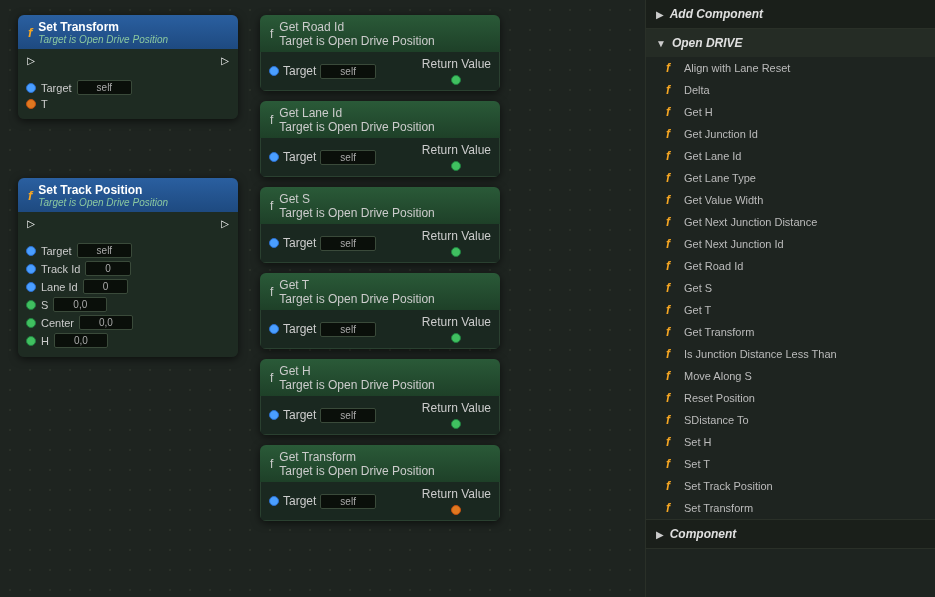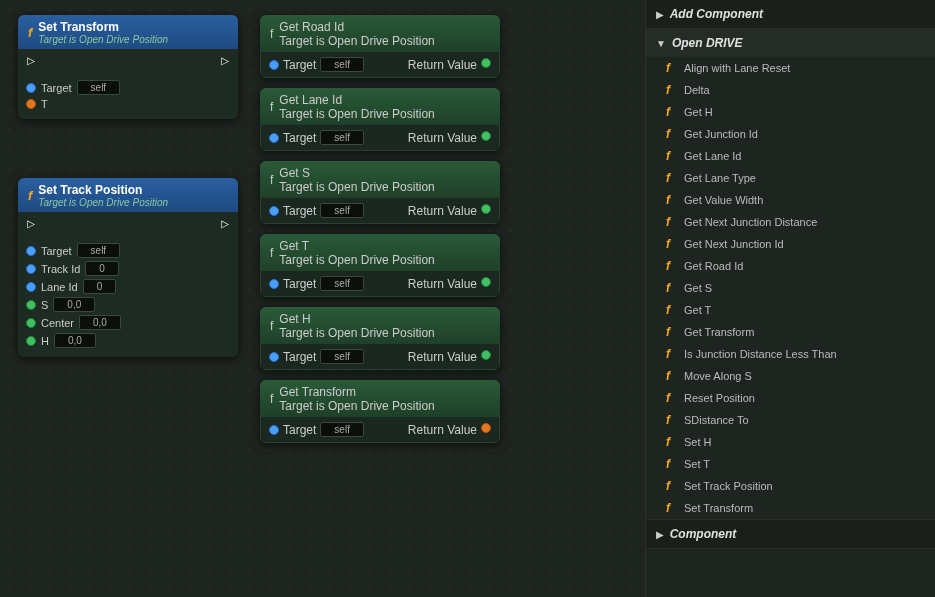--- a/index.html
+++ b/index.html
@@ -126,21 +126,21 @@
       flex-shrink: 0;
     }
     .pin-blue { background: #4a9eff; border: 1px solid #2a6ecc; }
     .pin-orange { background: #e07820; border: 1px solid #c05010; }
     .pin-green-dot { background: #40c060; border: 1px solid #208040; }
 
     .pin-value {
       background: #0a0f0a;
       border: 1px solid #3a4a3a;
       border-radius: 2px;
-      padding: 1px 13px;
+      padding: 1px 19px;
       color: #aaa;
       font-size: 10px;
       min-width: 28px;
       text-align: center;
     }
 
     
     .right-panel {
       width: 290px;
       background: #1e2420;
@@ -234,22 +234,23 @@
     }
 
     .target-group {
       display: flex;
       align-items: center;
       gap: 4px;
     }
 
     .return-group {
       display: flex;
-      align-items: flex-start;
+      align-items: center;
       gap: 4px;
+      flex-direction: column;
     }
 
     
     .right-panel::-webkit-scrollbar { width: 6px; }
     .right-panel::-webkit-scrollbar-track { background: #1a1f1a; }
     .right-panel::-webkit-scrollbar-thumb { background: #3a4a3a; border-radius: 3px; }
   </style>
 </head>
 <body>
 

